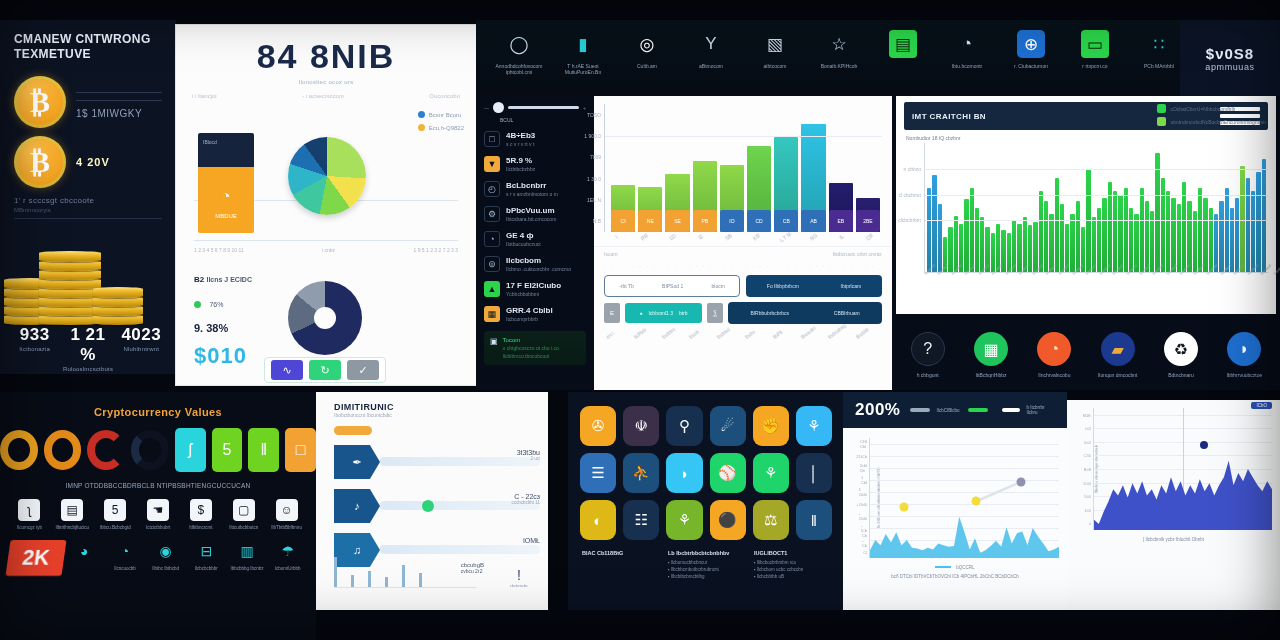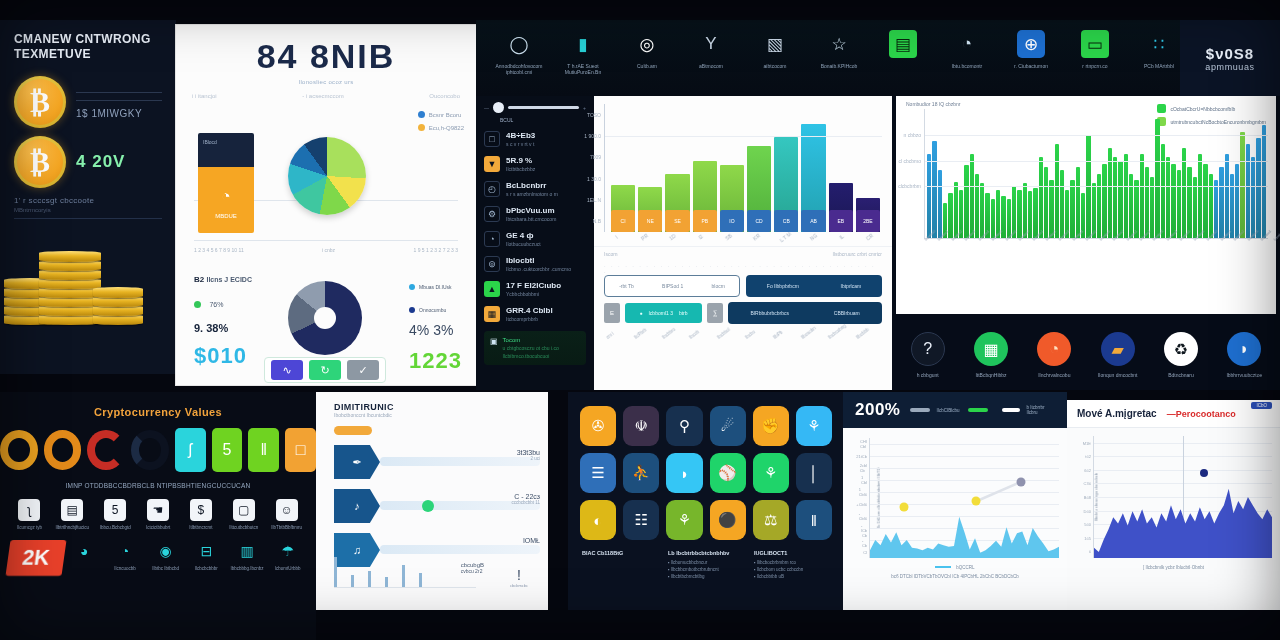--- a/index.html
+++ b/index.html
@@ -24,21 +24,21 @@
   .btc {
     width: 52px; height: 52px; border-radius: 50%;
     background: radial-gradient(circle at 35% 30%, #ffc14d, #f5a623 60%, #d88a10);
     box-shadow: 0 0 10px rgba(255,180,40,.35), inset 0 0 0 3px rgba(190,230,90,.35);
     display: flex; align-items: center; justify-content: center;
     color: #fff; font-size: 30px; font-weight: 700; font-family: "Liberation Serif", serif;
   }
   .coin-lines { flex: 1; }
   .coin-lines i { display: block; height: 1px; background: #2b3850; margin: 7px 0; }
   .coin-val { color: #8fa0bb; font-size: 10px; letter-spacing: .5px; filter: blur(.4px); margin-top:4px; }
-  .coin-big { color: #86efac; font-size: 17px; font-weight: 600; letter-spacing: 1px; filter: blur(.3px); }
+  .coin-big { color: #fef9c3; font-size: 11px; font-weight: 600; letter-spacing: 1px; filter: blur(.3px); }
   .sep-block { padding: 8px 14px 0; }
   .sep-block .t { color: #6e7f9c; font-size: 8px; letter-spacing: .3px; filter: blur(.4px); }
   .sep-block .u { color: #4d5b75; font-size: 6px; filter: blur(.4px); margin-top:2px;}
   .sep-block hr { border: 0; border-top: 1px solid #233049; margin-top: 5px; }
 
   .coin-stack { position: relative; height: 100px; margin: 6px 0 0; }
   .stk { position: absolute; border-radius: 50%/18%;
     background: linear-gradient(180deg,#ffe07a,#e8b422 45%,#b8860b);
     box-shadow: 0 1px 1px rgba(0,0,0,.45); }
   .stats3 { display: flex; padding: 0 8px; }
@@ -315,20 +315,34 @@
         <div class="stk" style="width: 62px; height: 11px; left: 39px; bottom: 27px;"></div>
         <div class="stk" style="width: 62px; height: 11px; left: 39px; bottom: 36px;"></div>
         <div class="stk" style="width: 62px; height: 11px; left: 39px; bottom: 45px;"></div>
         <div class="stk" style="width: 62px; height: 11px; left: 39px; bottom: 54px;"></div>
         <div class="stk" style="width: 62px; height: 11px; left: 39px; bottom: 63px;"></div>
         <div class="stk" style="width: 50px; height: 11px; left: 93px; bottom: 0px;"></div>
         <div class="stk" style="width: 50px; height: 11px; left: 93px; bottom: 9px;"></div>
         <div class="stk" style="width: 50px; height: 11px; left: 93px; bottom: 18px;"></div>
         <div class="stk" style="width: 50px; height: 11px; left: 93px; bottom: 27px;"></div>
       </div>
+    <div class="stats3" id="leftstats">
+        <div>
+          <div class="n">933</div>
+          <div class="c">Itcibonazia</div>
+        </div>
+        <div>
+          <div class="n">1 21 %</div>
+          <div class="c">Rulooslmcsctbuts</div>
+        </div>
+        <div>
+          <div class="n">4023</div>
+          <div class="c">Nluhibntrwnt</div>
+        </div>
+      </div>
   </div>
 
   <div class="panel" id="report">
     <div class="rep-title">84 8NIB</div>
     <div class="rep-sub2">Ilonosliec ocoz urs</div>
     <div class="rep-meta">
       <span>i  i  itancjoi</span>
       <span>-  i  acsecmccom</span>
       <span>Ouconcobo</span>
     </div>
@@ -368,28 +382,20 @@
         <div style="margin-top:9px">
           <span class="legend-dot" style="background:#34c759"></span>
           <span class="stat-lbl">76%</span>
         </div>
         <div style="margin-top:11px;color:#16233a;font-size:11px;font-weight:700;filter:blur(.35px)">9. 38%</div>
         <div class="big-cyan" style="margin-top:9px">$010</div>
       </div>
 
       <div class="donut" id="repdonut" style="background: conic-gradient(rgb(31, 42, 96) 0deg, rgb(31, 42, 96) 244.8deg, rgb(93, 107, 128) 244.8deg, rgb(93, 107, 128) 309.6deg, rgb(143, 156, 174) 309.6deg, rgb(143, 156, 174) 360deg);"></div>
 
-      <div style="position:absolute;right:14px;top:2px;text-align:left">
-        <div id="donutlegend">
-            <div style="margin-bottom: 5px;"><span class="legend-dot" style="background: rgb(46, 168, 224); width: 6px; height: 6px;"></span><span class="stat-lbl" style="font-size: 5px;">Mbuas Dl.IUsk</span></div>
-            <div style="margin-bottom: 5px;"><span class="legend-dot" style="background: rgb(27, 58, 143); width: 6px; height: 6px;"></span><span class="stat-lbl" style="font-size: 5px;">Onnocumbu</span></div>
-          </div>
-        <div style="margin-top:6px;color:#3a4a62;font-size:14px;filter:blur(.35px)">4% 3%</div>
-        <div class="big-green" style="margin-top:10px">1223</div>
-      </div>
 
       <div class="tiles3" id="reptiles">
           <div class="tile" style="background: rgb(77, 70, 214);">∿</div>
           <div class="tile" style="background: rgb(46, 212, 122);">↻</div>
           <div class="tile" style="background: rgb(141, 152, 163);">✓</div>
         </div>
     </div>
   </div>
 
   <div class="panel" id="darkstrip">
@@ -482,21 +488,21 @@
           <div class="slitem">
             <div class="ic2" style="color: rgb(159, 180, 204);">◔</div>
             <div class="tx">
               <div class="a">GE 4 ф</div>
               <div class="b">Ilotbucuubczuct</div>
             </div>
           </div>
           <div class="slitem">
             <div class="ic2" style="color: rgb(159, 180, 204);">⊚</div>
             <div class="tx">
-              <div class="a">Iblocbtl</div>
+              <div class="a">Ilcbcbom</div>
               <div class="b">Ilcbmo .cuktcorcbbr .cumcmo</div>
             </div>
           </div>
           <div class="slitem">
             <div class="ic2" style="color: rgb(11, 18, 32); background: rgb(43, 212, 74); border-color: transparent;">▲</div>
             <div class="tx">
               <div class="a">17 F EI2ICıubo</div>
               <div class="b">Ycbbcbbobbmi</div>
             </div>
           </div>
@@ -616,20 +622,28 @@
           <span>Ibcbbul</span>
           <span>Ibcbo</span>
           <span>IlbPb</span>
           <span>Ilbcsobn</span>
           <span>Ibcbcobng</span>
           <span>Ilbcbbb</span>
         </div>
     </div>
 
     <div id="greencard">
+      <div class="gc-head">
+        <div class="t">IMT CRAITCHI BN</div>
+        <div class="lines">
+            <i></i>
+            <i></i>
+            <i></i>
+          </div>
+      </div>
       <div class="gc-legend" id="gclegend">
           <div>
             <i style="background: rgb(43, 212, 74);"></i>
             <span>cOcbatCbcrU=Nbbcbcomfblb</span>
           </div>
           <div>
             <i style="background: rgb(127, 216, 74);"></i>
             <span>utmtrubncubctNcBocbtoEncuronbmbgmbm</span>
           </div>
         </div>
@@ -984,24 +998,20 @@
       <span class="lg2">
           <i></i>
           <span>bQCCRL</span>
         </span>
       <div style="margin-top:4px">bсб DTCbl IDTbVCbTbOVCbI ICb 4IPCbHL 2bCbC BCbDCbCb</div>
     </div>
   </div>
 
   <div class="panel" id="chartblue">
     <div class="cb-chip">ICbO</div>
-    <div class="cb-head">
-      <div class="t">Mové A.mįgretac</div>
-      <div class="r">—Perocootanco</div>
-    </div>
     <div class="cb-plot" id="cbplot">
       <div class="c2-ylab">Ilbcbtu cbcucbgu cbcbcbcb</div>
     <div class="gline" style="top: 5.55556%;"></div>
         <div class="yl" style="top: 5.55556%;">М1Ё</div>
         <div class="gline" style="top: 16.6667%;"></div>
         <div class="yl" style="top: 16.6667%;">tб2</div>
         <div class="gline" style="top: 27.7778%;"></div>
         <div class="yl" style="top: 27.7778%;">6б2</div>
         <div class="gline" style="top: 38.8889%;"></div>
         <div class="yl" style="top: 38.8889%;">C3б</div>

